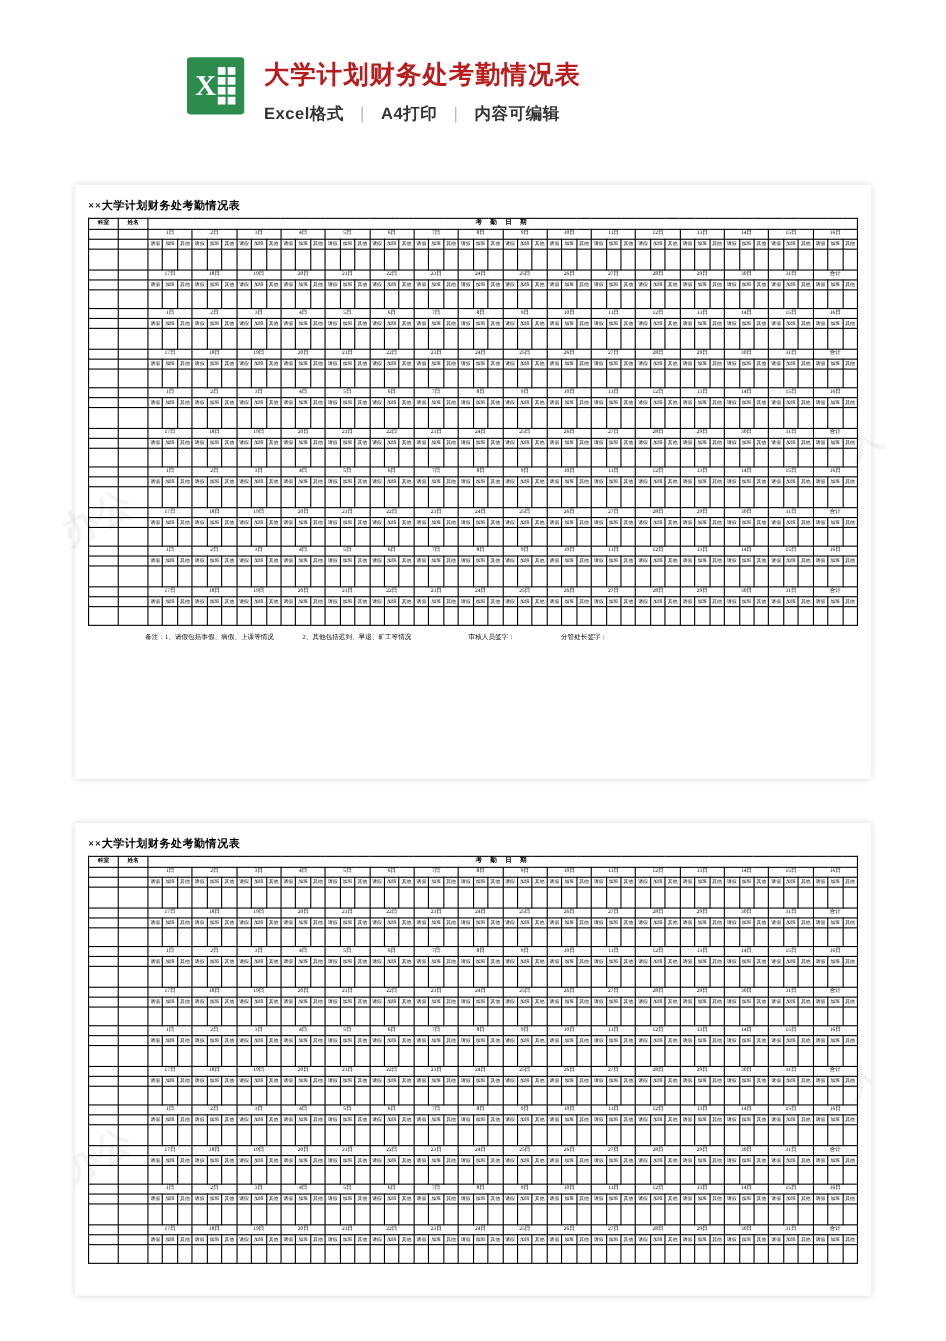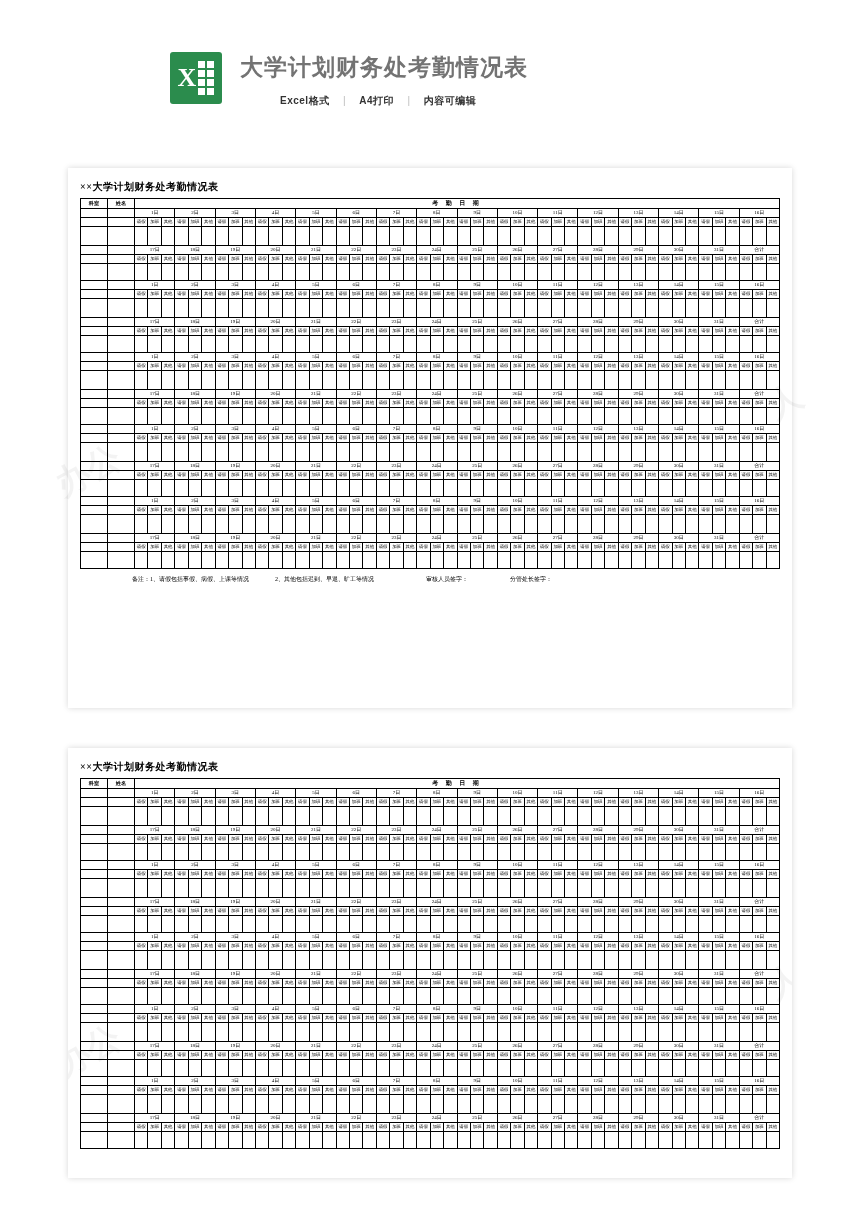--- a/index.html
+++ b/index.html
@@ -7,22 +7,22 @@
   .page{position:relative;width:860px;height:1219px;background:#fff;}
 
   
   .header{position:absolute;left:170px;top:52px;display:flex;align-items:flex-start;}
   .xls-logo{width:52px;height:52px;background:#2b8c4d;border-radius:3px;position:relative;margin-right:18px;
             display:flex;align-items:center;justify-content:center;}
   .xls-logo .x{color:#fff;font-size:26px;font-weight:bold;font-family:"Liberation Serif",serif;margin-right:2px;}
   .xls-grid{display:grid;grid-template-columns:repeat(2,7px);grid-template-rows:repeat(4,7px);gap:2px;}
   .xls-grid i{display:block;background:#ffffff;}
   .htexts{display:flex;flex-direction:column;justify-content:center;}
-  .htitle{font-size:23px;font-weight:bold;color:#737373;letter-spacing:1px;line-height:30px;}
-  .hsub{margin-top:12px;font-size:10px;font-weight:bold;color:#333;letter-spacing:.5px;margin-left:40px;}
+  .htitle{font-size:23px;font-weight:bold;color:#b91c1c;letter-spacing:1px;line-height:30px;}
+  .hsub{margin-top:12px;font-size:15px;font-weight:bold;color:#333;letter-spacing:.5px;}
   .hsub .sep{color:#bbb;font-weight:normal;margin:0 10px;}
 
   
   .card{position:absolute;left:68px;width:724px;background:#fff;
         box-shadow:0 0 6px rgba(0,0,0,.16);}
   #card1{top:168px;height:540px;}
   #card2{top:748px;height:430px;overflow:hidden;}
 
   .sheet{position:relative;padding:10px 12px 8px 12px;}
   .wm{position:absolute;font-size:34px;color:#000;opacity:.045;font-weight:bold;pointer-events:none;}

